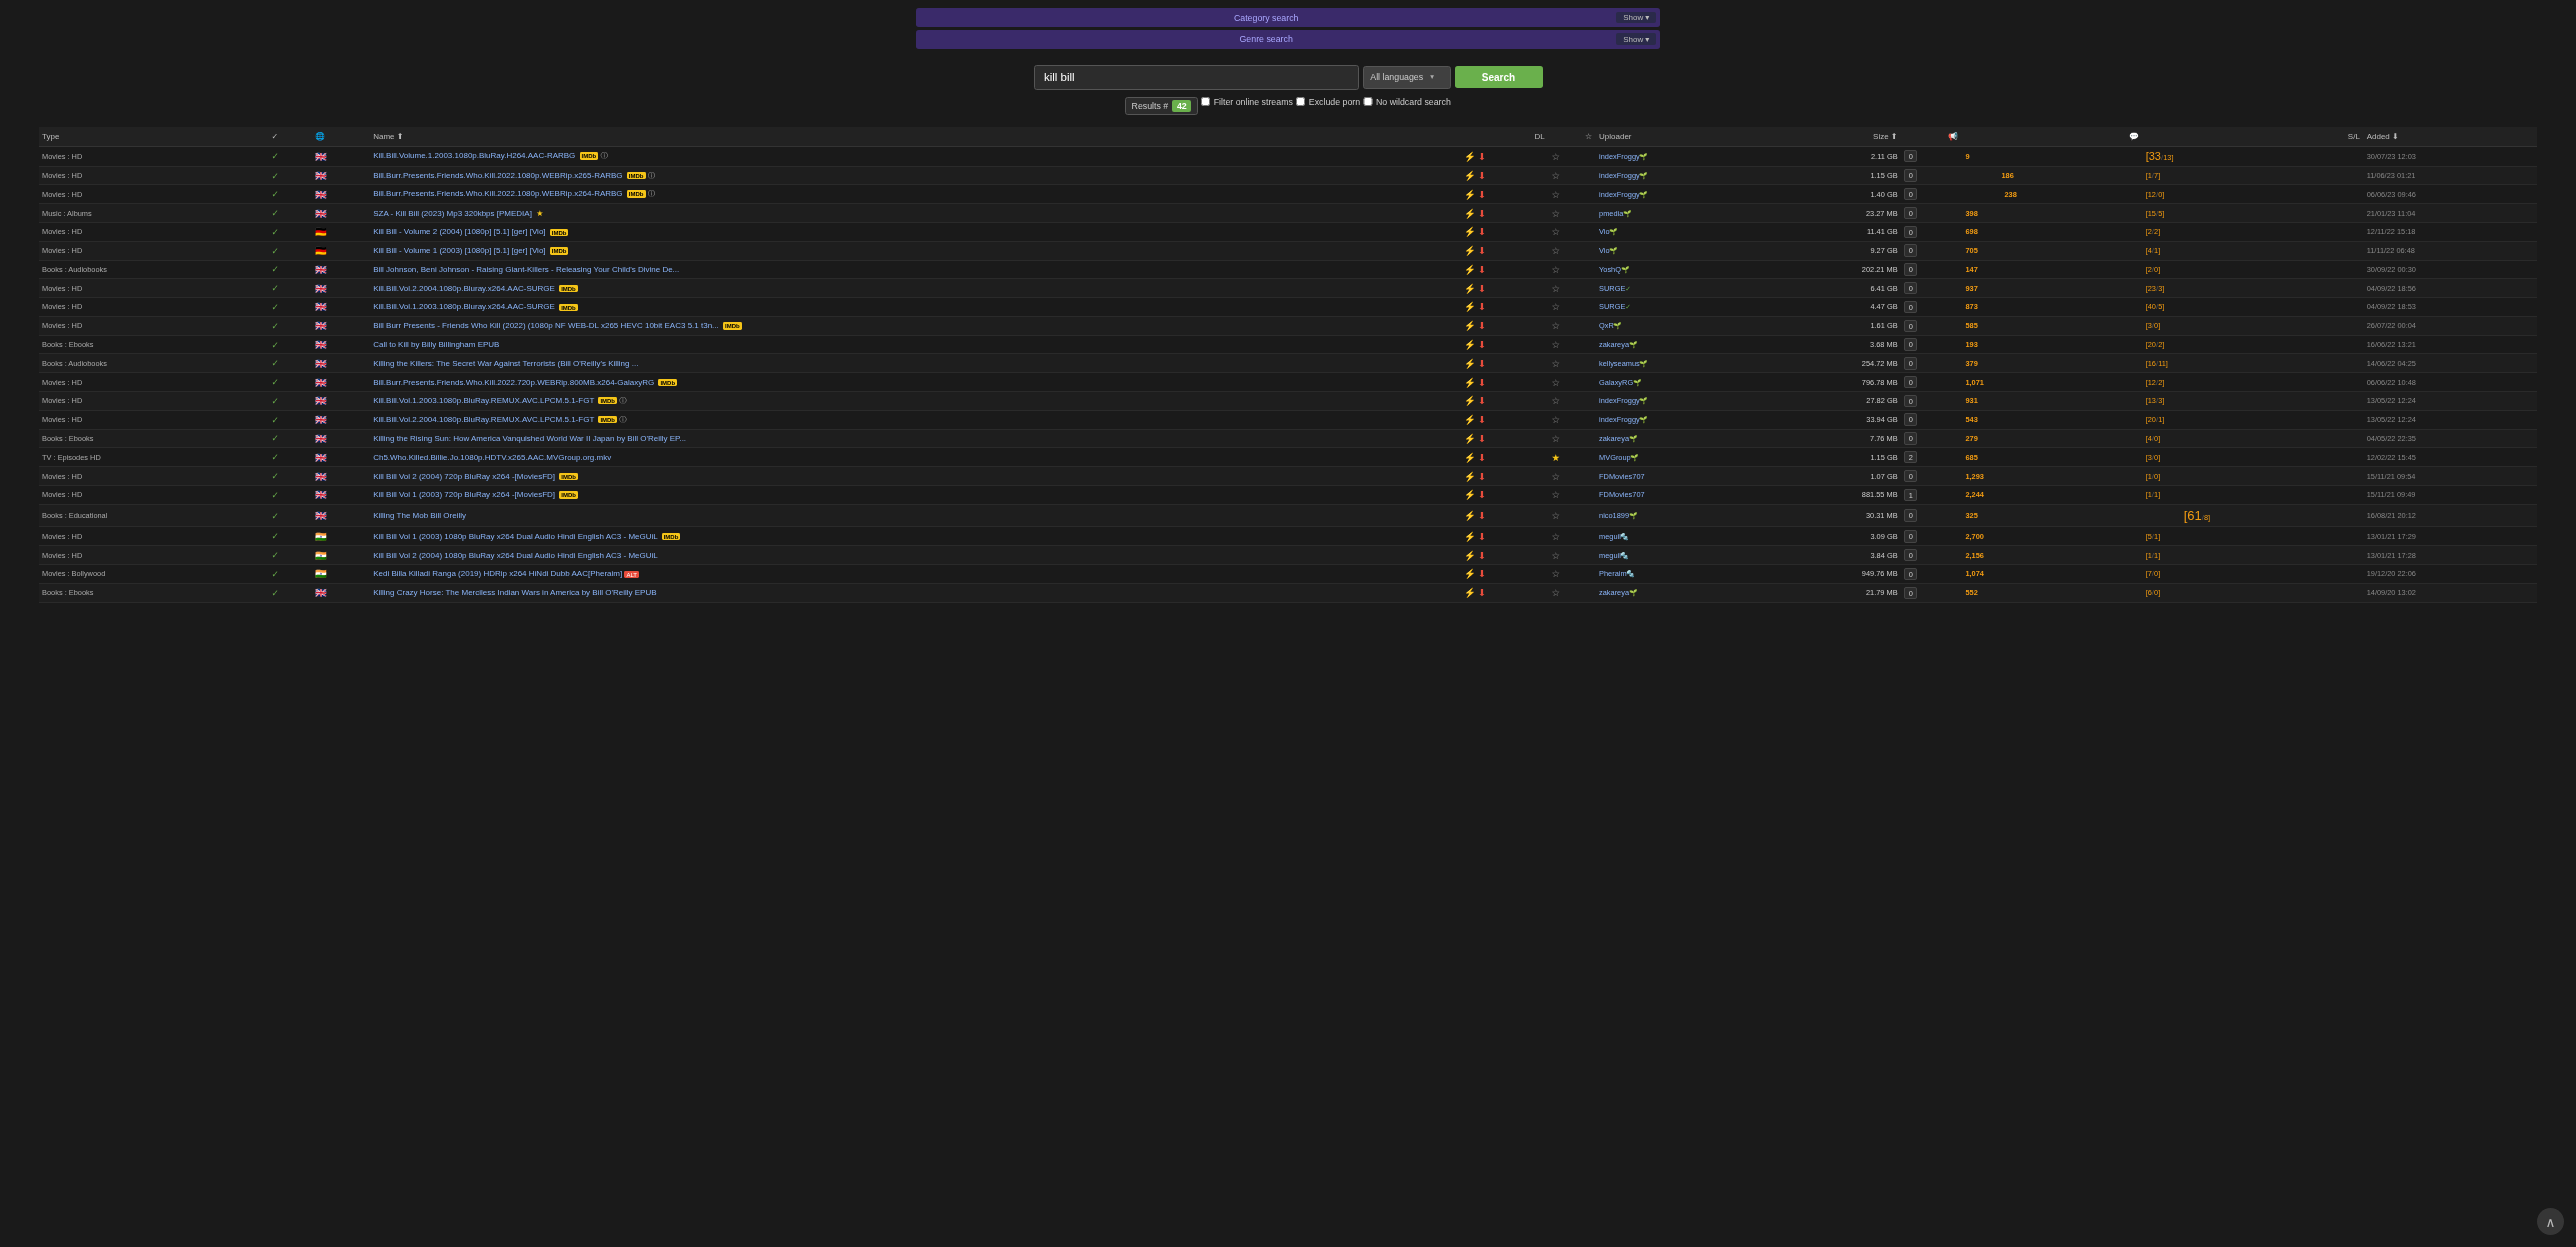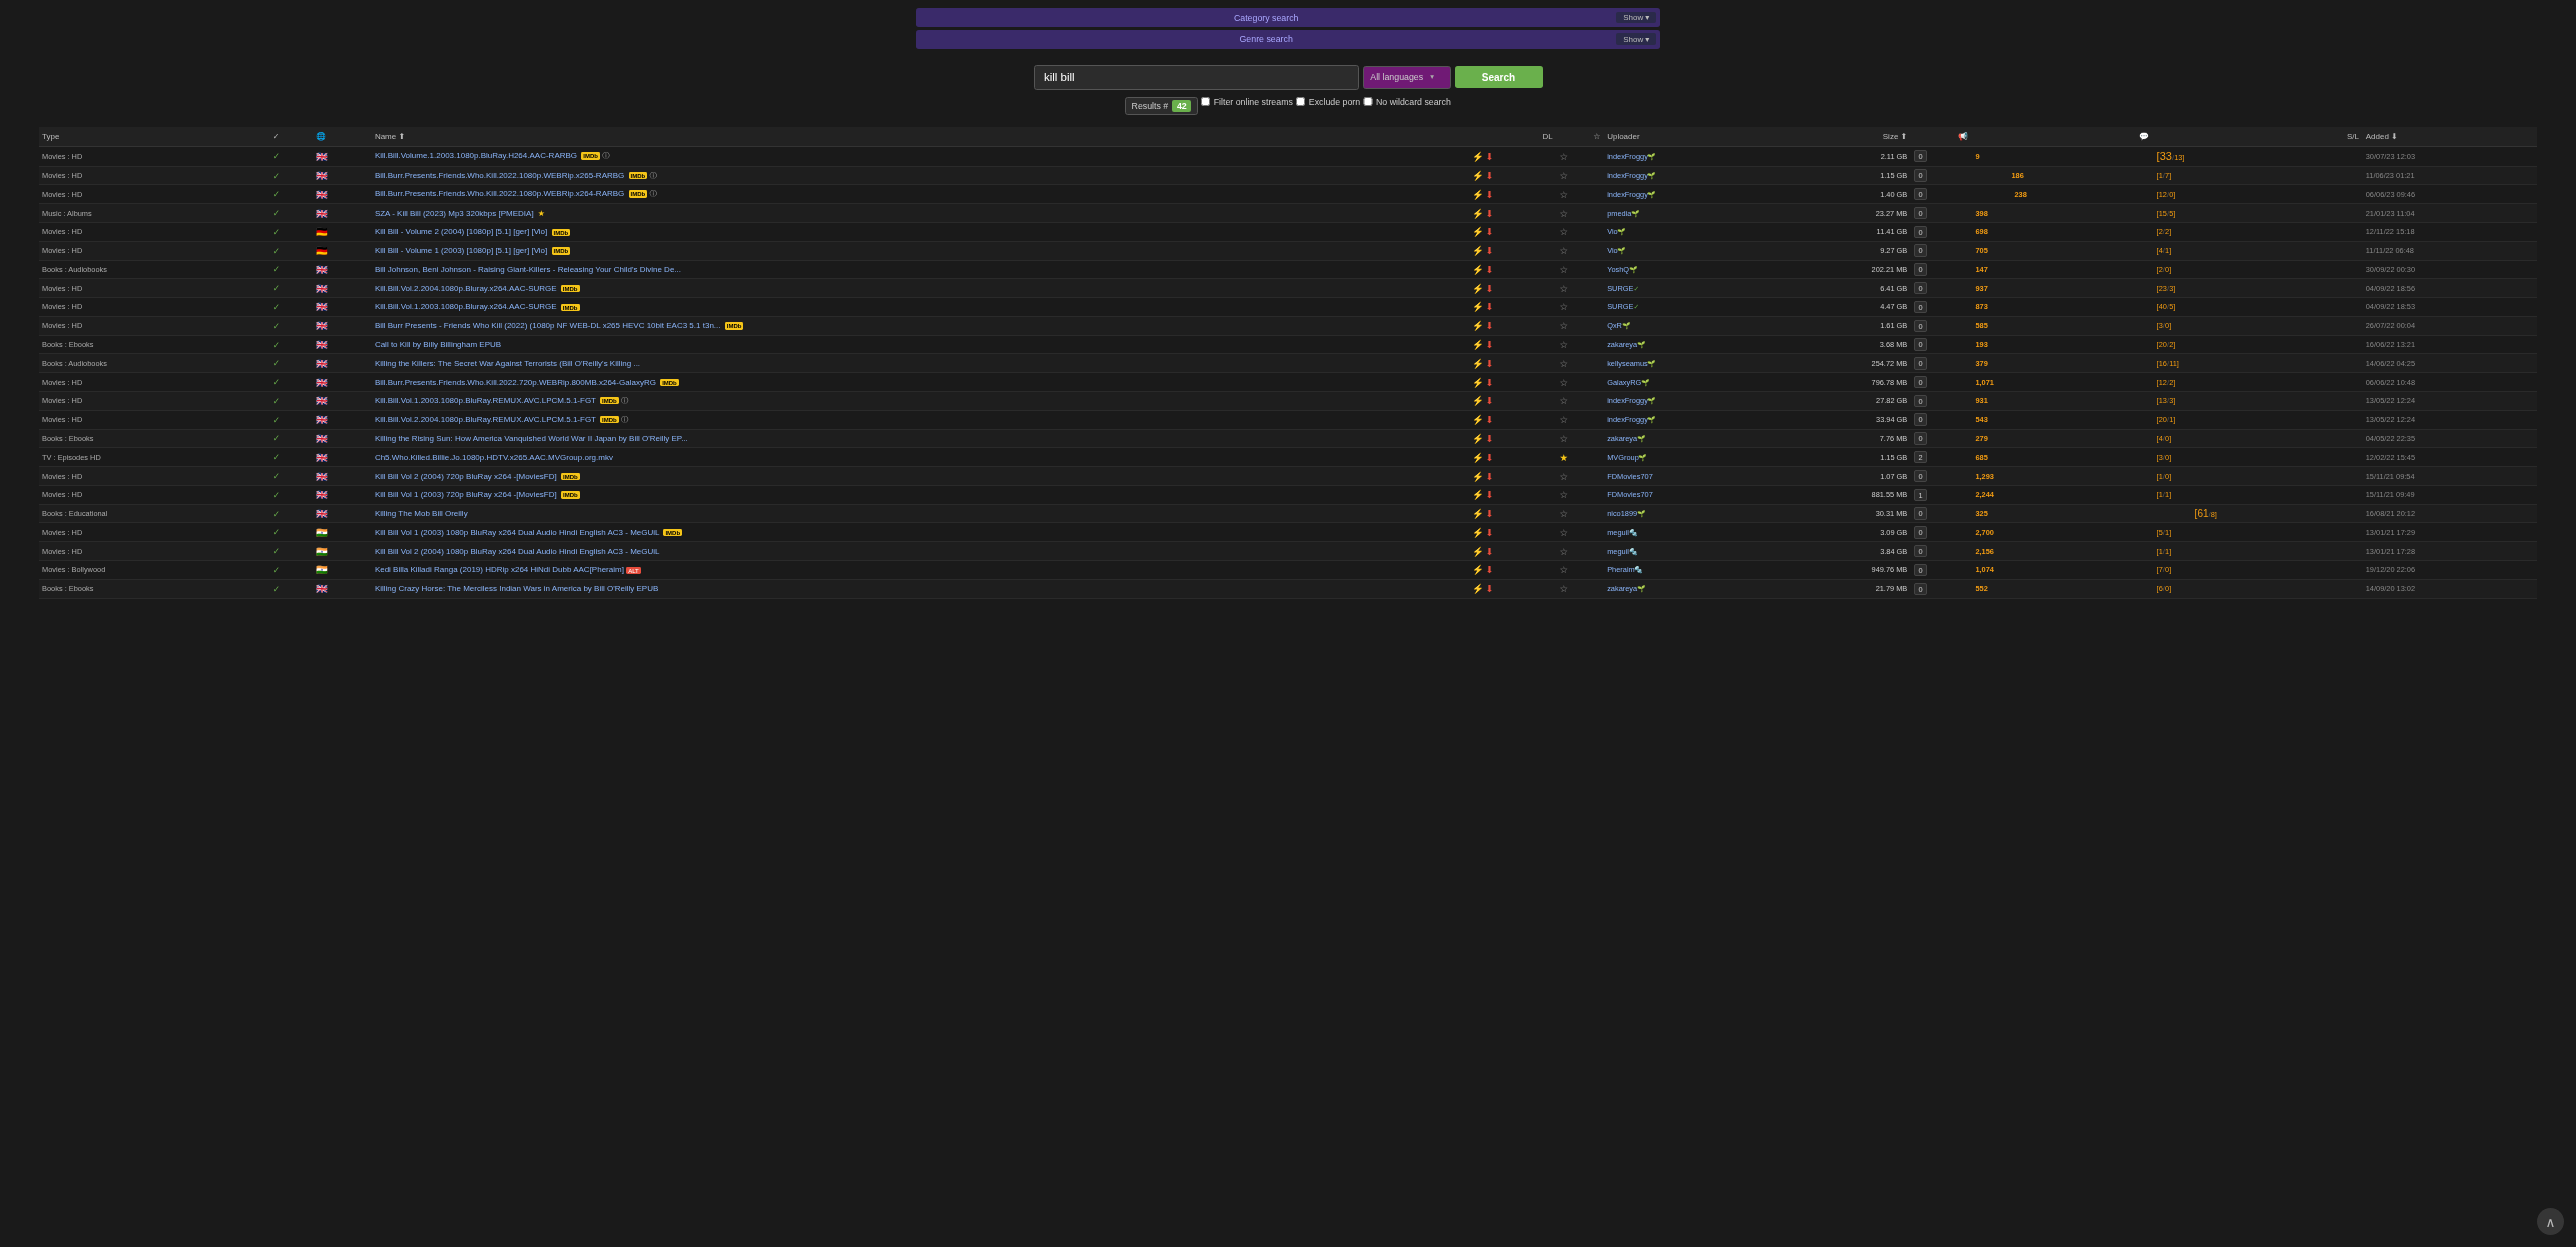--- a/index.html
+++ b/index.html
@@ -58,21 +58,21 @@
       background: #2c2c2c;
       border: 0.7px solid #555;
       color: #fff;
       font-size: 11.5px;
       padding: 5.4px 9.5px;
       border-radius: 2.7px;
       width: 325px;
       outline: none;
     }
     .lang-select {
-      background: #701a75;
+      background: #404040;
       border: 0.7px solid #555;
       color: #ccc;
       font-size: 8.8px;
       padding: 5.4px 6.8px;
       border-radius: 2.7px;
       cursor: pointer;
       display: flex;
       align-items: flex-start;
       gap: 7px;
       min-width: 88px;
@@ -647,21 +647,21 @@
           <div class="dl-icons">
             <span class="mag-icon">⚡</span>
             <span class="dl-icon">⬇</span>
           </div>
         </td>
         <td class="star-col"><span>☆</span></td>
         <td><span class="uploader">nico1899</span><span class="uploader-icon">🌱</span></td>
         <td class="size-cell">30.31 MB</td>
         <td><span class="count-box">0</span></td>
         <td><span style="color:#f39c12;font-weight:bold;font-size:7.4px;">325</span></td>
-        <td><span style="color:#f39c12;font-size:10px;margin-left:38px;">[61</span><span style="color:#555;">/</span><span style="color:#f39c12;font-size:7.4px;">8]</span></td>
+        <td><span style="color:#f39c12;font-size:13px;margin-left:38px;">[61</span><span style="color:#555;">/</span><span style="color:#f39c12;font-size:7.4px;">8]</span></td>
         <td class="date-cell">16/08/21 20:12</td>
       </tr>
       <tr>
         <td class="type-cell">Movies : HD</td>
         <td><span class="check-icon">✓</span></td>
         <td><span class="flag">🇮🇳</span></td>
         <td class="name-cell"><a href="#" class="name-link">Kill Bill Vol 1 (2003) 1080p BluRay x264 Dual Audio Hindi English AC3 - MeGUiL</a> <span class="imdb-badge">IMDb</span></td>
         <td>
           <div class="dl-icons">
             <span class="mag-icon">⚡</span>

